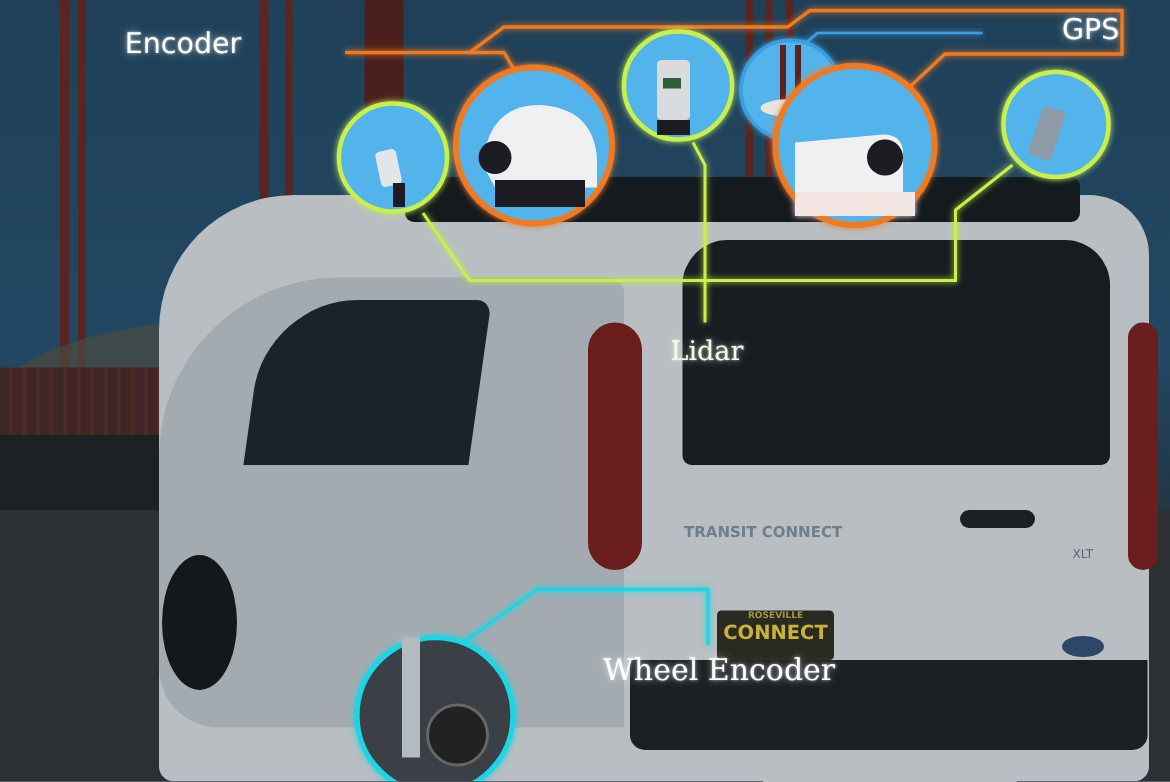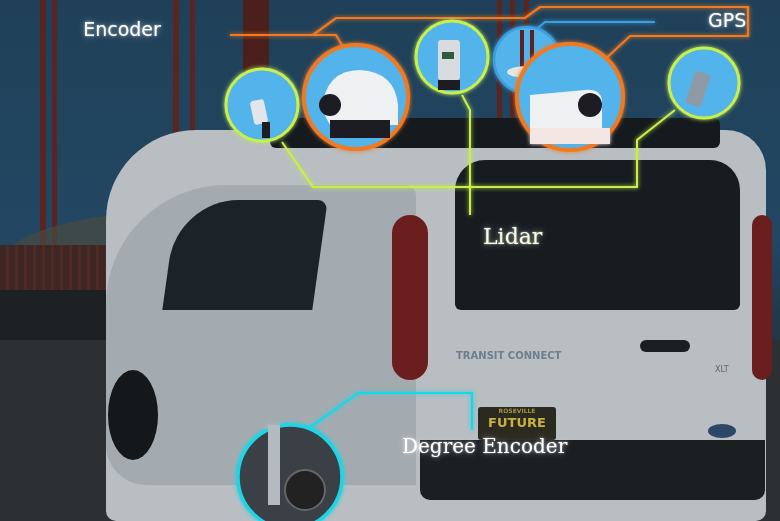--- a/index.html
+++ b/index.html
@@ -30,21 +30,21 @@
   .emblem{position:absolute;left:708px;top:424px;width:28px;height:14px;border-radius:50%;background:#2d4766;}
   .wheel{position:absolute;left:108px;top:370px;width:50px;height:90px;background:#15181a;border-radius:50%;}
   .wheel2{position:absolute;left:245px;top:430px;width:95px;height:100px;background:#15181a;border-radius:50%;}
   .bumper{position:absolute;left:420px;top:440px;width:345px;height:60px;background:#1b1f22;border-radius:0 0 10px 10px;}
 
   
   svg.overlay{position:absolute;left:0;top:0;width:780px;height:521px;}
   .label{position:absolute;color:#fff;white-space:nowrap;text-shadow:0 0 6px rgba(255,255,255,.55),0 0 2px rgba(255,255,255,.6);}
   .lbl-cams{left:22px;top:16px;width:200px;text-align:center;font-size:19px;line-height:27px;}
   .lbl-gps{left:660px;top:9px;font-size:19px;padding-left:48px;}
-  .lbl-lidar{left:447px;top:224px;font-size:22px;font-family:"DejaVu Serif","Liberation Serif",serif;color:#f6fbe0;margin-left:36px;}
+  .lbl-lidar{left:447px;top:224px;font-size:18px;font-family:"DejaVu Serif","Liberation Serif",serif;color:#f6fbe0;}
   .lbl-enc{left:402px;top:434px;font-size:20px;font-family:"DejaVu Serif","Liberation Serif",serif;}
 </style>
 </head>
 <body>
 
 <div class="stage">
 
   <div class="pole red" style="left:40px;top:0;width:6px;height:250px;"></div>
   <div class="pole red" style="left:52px;top:0;width:5px;height:250px;"></div>
   <div class="pole red" style="left:173px;top:0;width:6px;height:250px;"></div>
@@ -65,21 +65,21 @@
   <div class="van-roof"></div>
   <div class="taillight"></div>
   <div class="taillight r"></div>
   <div class="handle"></div>
   <div class="badge">TRANSIT CONNECT</div>
   <div class="xlt">XLT</div>
   <div class="emblem"></div>
   <div class="bumper"></div>
   <div class="plate">
     <small>ROSEVILLE</small>
-    <span>FUTURE</span>
+    <span>CONNECT</span>
   </div>
   <div class="wheel"></div>
   <div class="wheel2"></div>
 
   <svg class="overlay" viewBox="0 0 780 521">
     <defs>
       <filter id="glow" x="-30%" y="-30%" width="160%" height="160%">
         <feGaussianBlur stdDeviation="2.2" result="b"></feGaussianBlur>
         <feMerge>
             <feMergeNode in="b"></feMergeNode>
@@ -140,14 +140,14 @@
       <circle cx="305" cy="490" r="20" fill="#222" stroke="#666" stroke-width="2"></circle>
       <rect x="268" y="425" width="12" height="80" fill="#b4bbc0"></rect>
     </g>
   </svg>
 
   <div class="label lbl-cams">
     <div>Encoder</div>
   </div>
   <div class="label lbl-gps">GPS</div>
   <div class="label lbl-lidar">Lidar</div>
-  <div class="label lbl-enc">Degree Encoder</div>
+  <div class="label lbl-enc">Wheel Encoder</div>
 </div>
 
 </body></html>

